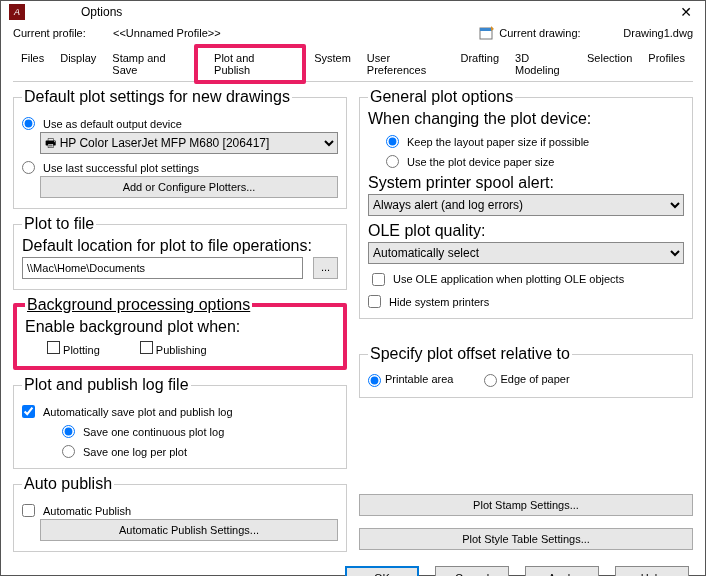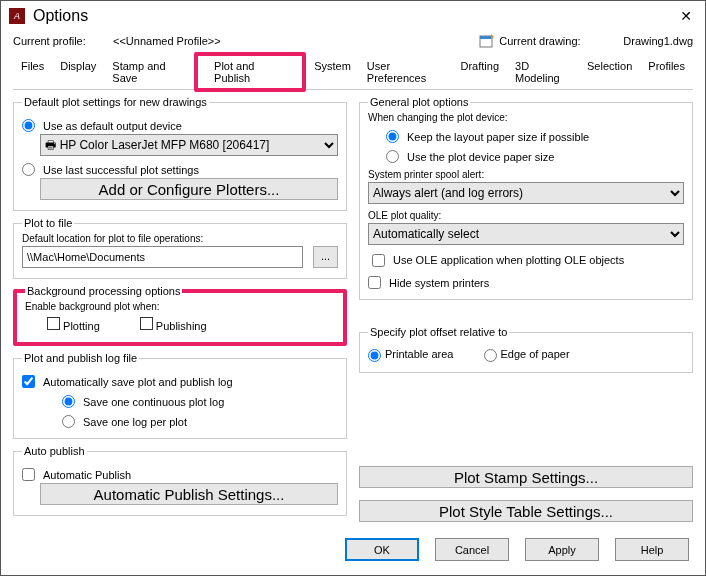--- a/index.html
+++ b/index.html
@@ -1,50 +1,50 @@
 <!DOCTYPE html>
 <html><head>
 <meta charset="utf-8">
 <style>
   * { box-sizing: border-box; margin: 0; padding: 0; }
   body { font-family: "Segoe UI", Tahoma, sans-serif; font-size: 11px; background: #fff; width: 706px; height: 576px; overflow: hidden; color: #000; }
   .window { width: 706px; height: 576px; border: 1px solid #555; background: #fff; display: flex; flex-direction: column; }
   .titlebar { height: 30px; display: flex; align-items: center; padding: 0 8px; }
   .titlebar .appicon { width: 16px; height: 16px; background: #7d0e10; margin-right: 8px; display: flex; align-items: center; justify-content: center; color: #fff; font-size: 9px; font-style: italic; }
-  .titlebar .title { font-size: 16px; }
+  .titlebar .title { font-size: 12px; margin-left: 48px; }
   .titlebar .spacer { flex: 1; }
   .titlebar .close { width: 22px; height: 22px; display: flex; align-items: center; justify-content: center; font-size: 14px; font-weight: 200; cursor: default; }
   .header-row { display: flex; align-items: center; padding: 2px 12px 6px 12px; font-size: 11px; }
   .header-row .label1 { width: 100px; }
   .header-row .val1 { width: 160px; }
   .header-row .spacer2 { flex: 1; }
   .header-row .dicon { width: 16px; height: 16px; margin-right: 4px; display: inline-block; }
   .header-row .dicon svg { width:16px; height:16px; }
   .header-row .label2 { width: 100px; }
   .header-row .val2 { }
   .tabs { display: flex; border-bottom: 1px solid #ccc; margin: 0 12px; }
   .tab { padding: 4px 7px; border: 1px solid transparent; border-bottom: none; font-size: 11px; cursor: default; position: relative; }
   .tab.active { border-color: #ccc; background: #fff; top: 1px; }
   .tab.hl { border: 4px solid #e91e63; border-radius: 2px; padding: 4px 16px; margin-top: -4px; margin-bottom: -2px; z-index: 10; position: relative; background:#fff;}
   .content { flex: 1; display: flex; padding: 6px 12px 0 12px; gap: 12px; }
   .col { flex: 1; display: flex; flex-direction: column; gap: 2px; }
   fieldset.group { border: 1px solid #ccc; padding: 4px 8px 8px 8px; margin-bottom: 4px; }
-  fieldset.group > legend { font-size: 11px; padding: 0 2px; }
+  fieldset.group > legend { font-size: 16px; padding: 0 2px; }
   fieldset.hl { border: 4px solid #e91e63; border-radius: 2px; }
   .row { display: flex; align-items: flex-end; gap: 4px; margin: 2px 0; min-height: 18px; }
   .row.indent { padding-left: 18px; }
   .row.indent2 { padding-left: 40px; }
   input[type=radio], input[type=checkbox] { margin: 0 4px 0 0; vertical-align: middle; }
   select.dropdown { width: 100%; height: 22px; font-size: 12px; border: 1px solid #888; background: #e7e7e7; }
-  button.plain { height: 22px; font-size: 15px; border: 1px solid #aaa; background: #e7e7e7; cursor: default; }
+  button.plain { height: 22px; font-size: 11px; border: 1px solid #aaa; background: #e7e7e7; cursor: default; }
   button.wide { width: 100%; }
   input.textbox { height: 22px; font-size: 11px; border: 1px solid #888; padding: 0 4px; width: 100%; background:#fff;}
   .browse-btn { width: 28px; height: 22px; border: 1px solid #aaa; background: #e7e7e7; text-align: center; font-size: 11px; line-height: 18px; margin-left: 6px; }
   .check-lg { width: 13px; height: 13px; border: 1px solid #333; display: inline-block; background: #fff; position: relative; }
-  .sub-label { font-size: 10px; margin-bottom: 2px; }
+  .sub-label { font-size: 16px; margin-bottom: 2px; }
   .footer { display: flex; justify-content: flex-end; gap: 16px; padding: 10px 16px 14px 0; }
   .footer button { width: 74px; height: 23px; font-size: 11px; border: 1px solid #888; background: #e7e7e7; }
   .footer button.primary { border: 2px solid #0078d7; }
   .printer-line { display:flex; align-items:center; gap:3px;}
 </style>
 </head>
 <body>
 
 <div class="window">
   <div class="titlebar">
@@ -108,21 +108,21 @@
       <fieldset class="group">
         <legend>Plot to file</legend>
         <div class="sub-label">Default location for plot to file operations:</div>
         <div class="row">
           <input class="textbox" value="\\Mac\Home\Documents" style="">
           <div class="browse-btn">...</div>
         </div>
       </fieldset>
 
       <fieldset class="group hl">
-        <legend style="border:none;">Background processing options</legend>
+        <legend style="border:none;text-decoration:underline;">Background processing options</legend>
         <div class="sub-label">Enable background plot when:</div>
         <div class="row" style="gap:40px; padding-left:22px;">
           <label><span class="check-lg"></span> <span>Plotting</span></label>
           <label><span class="check-lg"></span> <span>Publishing</span></label>
         </div>
       </fieldset>
 
       <fieldset class="group">
         <legend>Plot and publish log file</legend>
         <div class="row">

